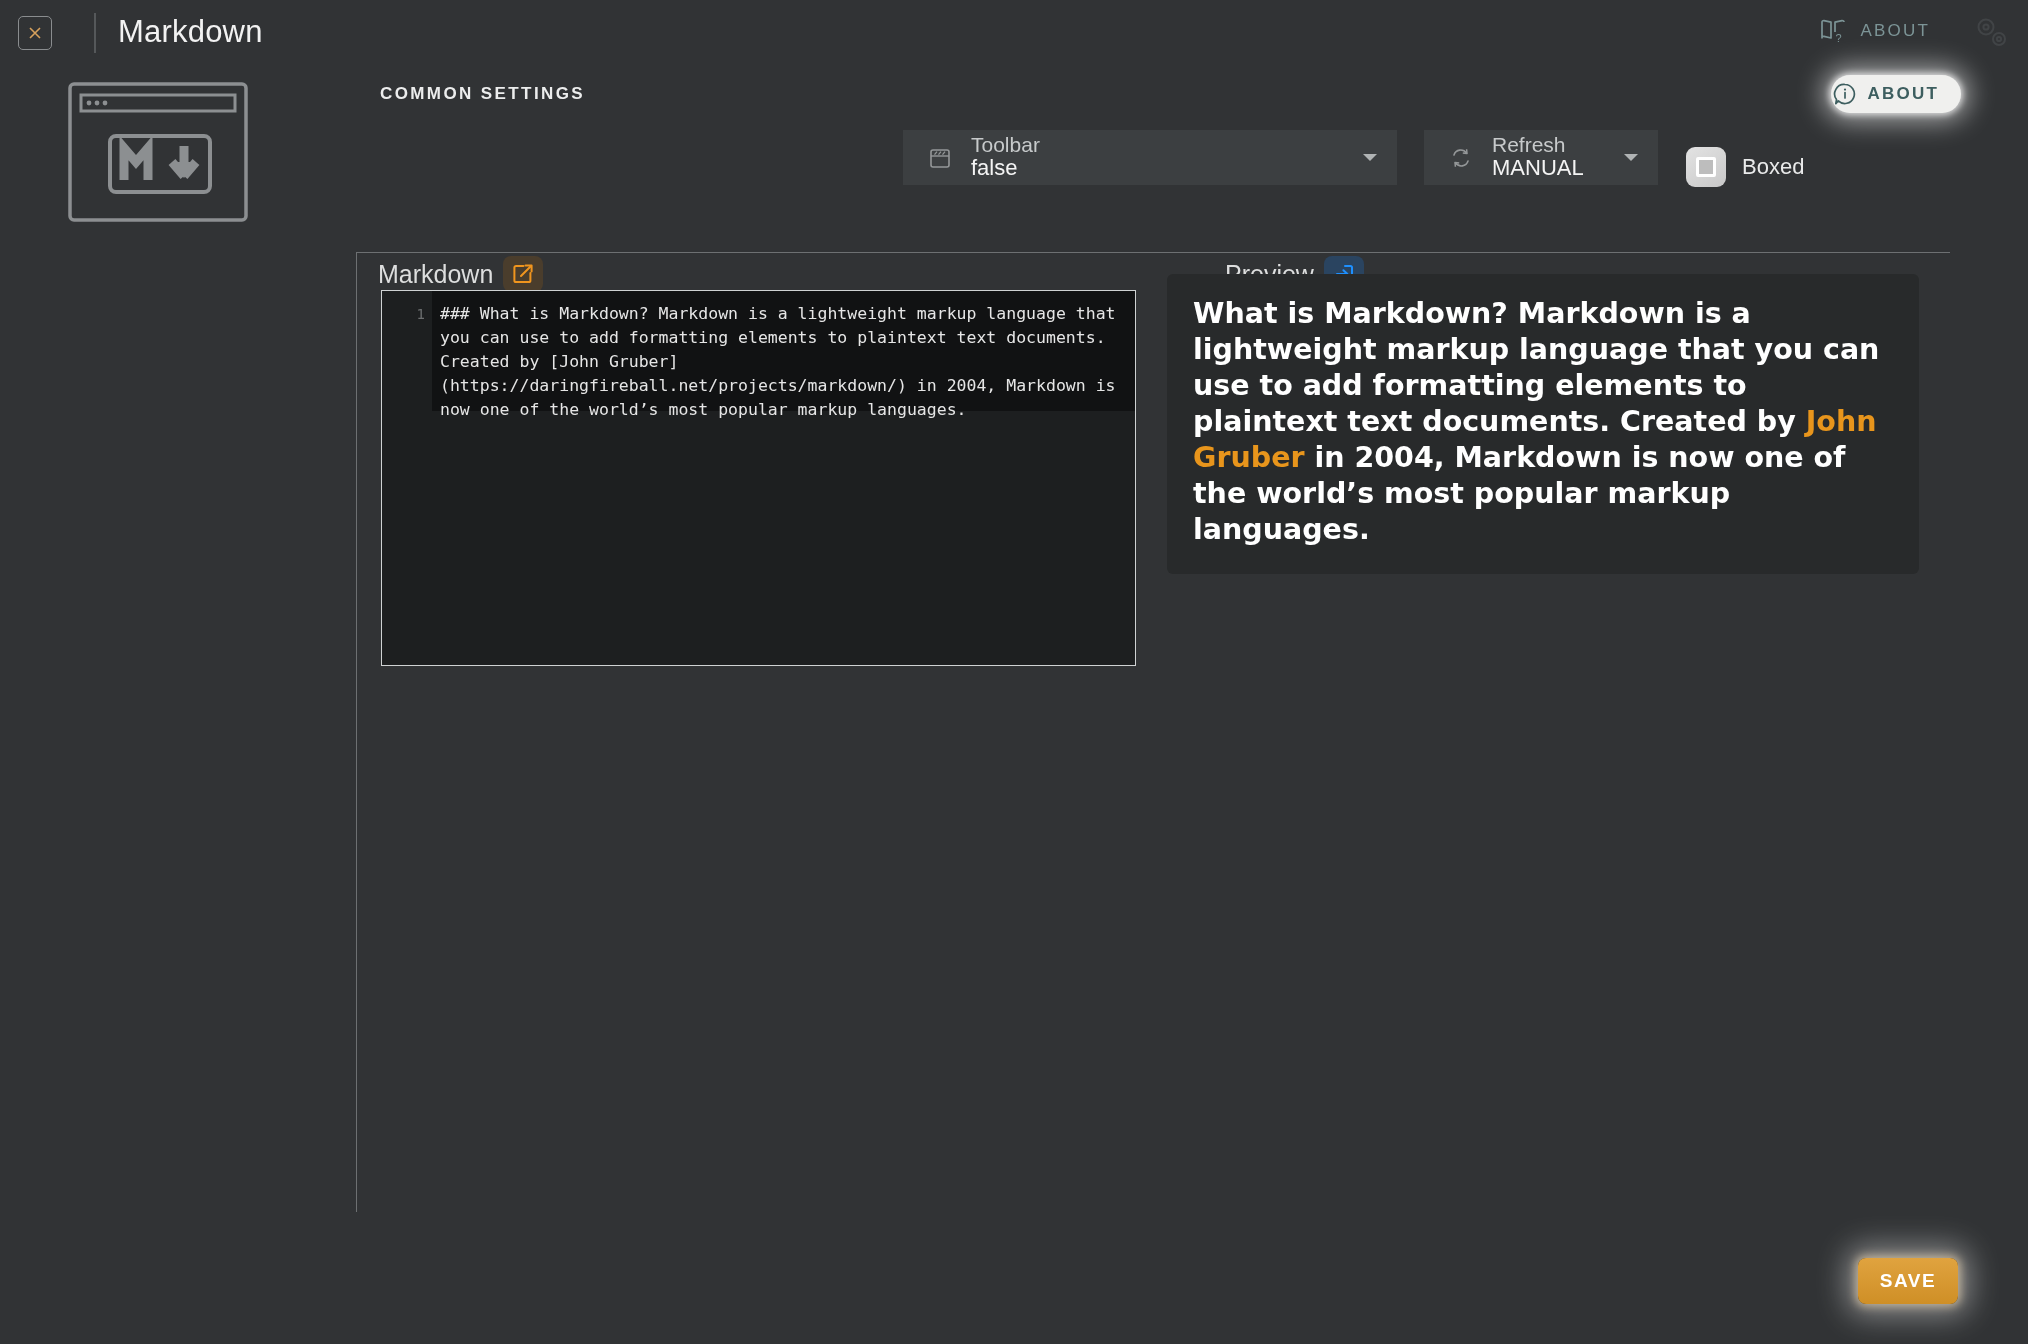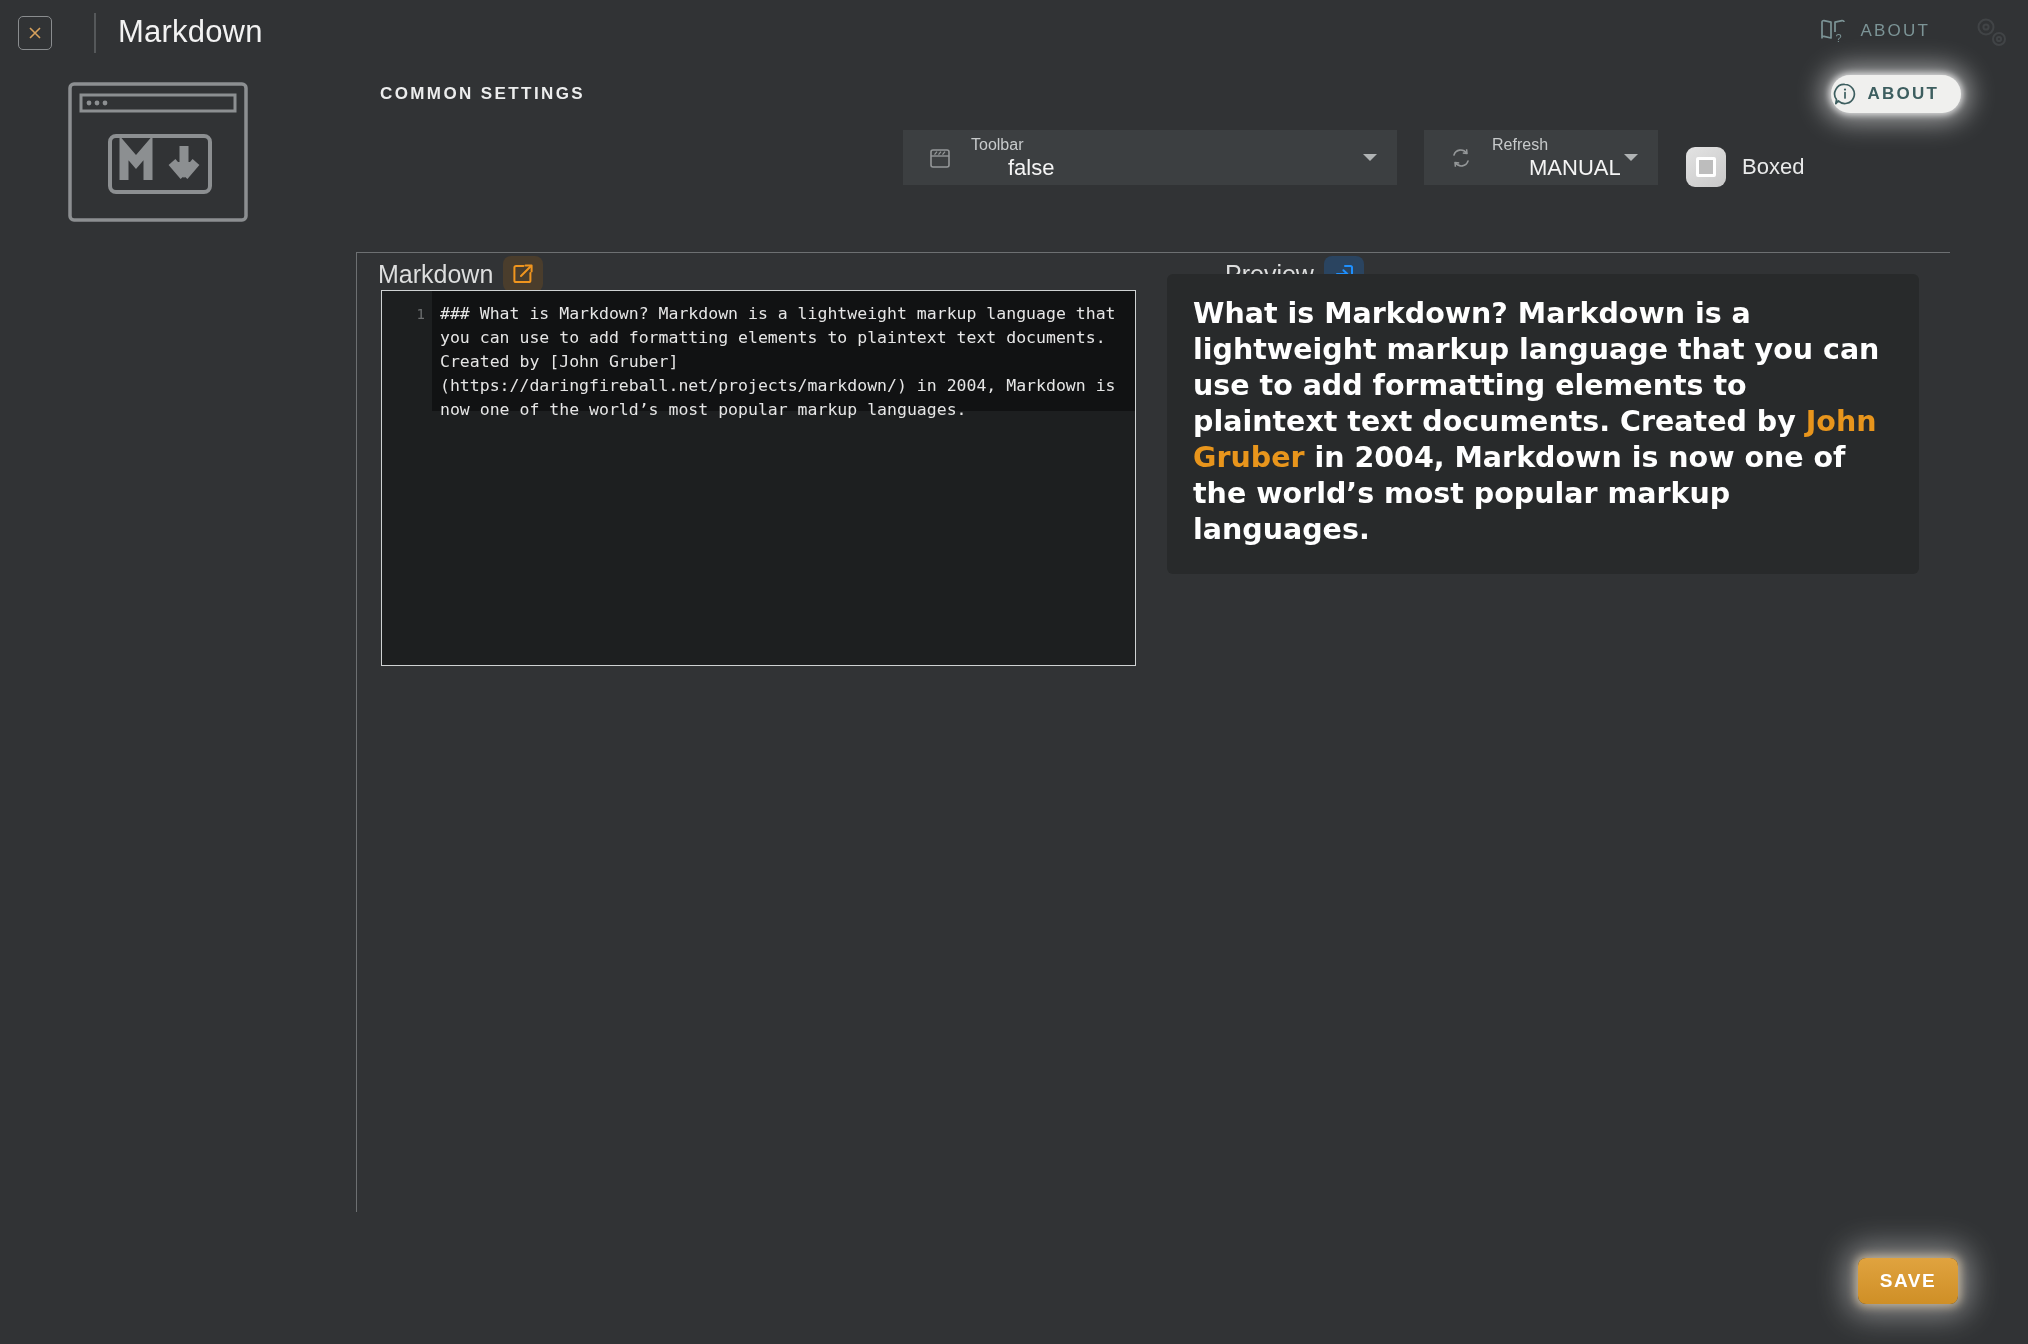--- a/index.html
+++ b/index.html
@@ -132,22 +132,22 @@
     width: 46px;
     display: flex; align-items: center; justify-content: center;
     margin-left: 14px;
     opacity: .75;
   }
   .combo .cb-texts {
     display: flex; flex-direction: column;
     justify-content: center;
     margin-left: 8px;
   }
-  .cb-lbl { font-size: 16px; color: #c7cacb; line-height: 20px; }
-  .cb-val { font-size: 22px; color: #f4f4f4; line-height: 26px; margin-left: 37px; }
+  .cb-lbl { font-size: 21px; color: #c7cacb; line-height: 20px; }
+  .cb-val { font-size: 22px; color: #f4f4f4; line-height: 26px; }
   .cb-arrow {
     position: absolute;
     right: 20px; top: 24px;
     width: 0; height: 0;
     border-left: 7px solid transparent;
     border-right: 7px solid transparent;
     border-top: 7px solid #b0b3b4;
   }
 
   #combo-toolbar { left: 903px; top: 130px; width: 494px; }

